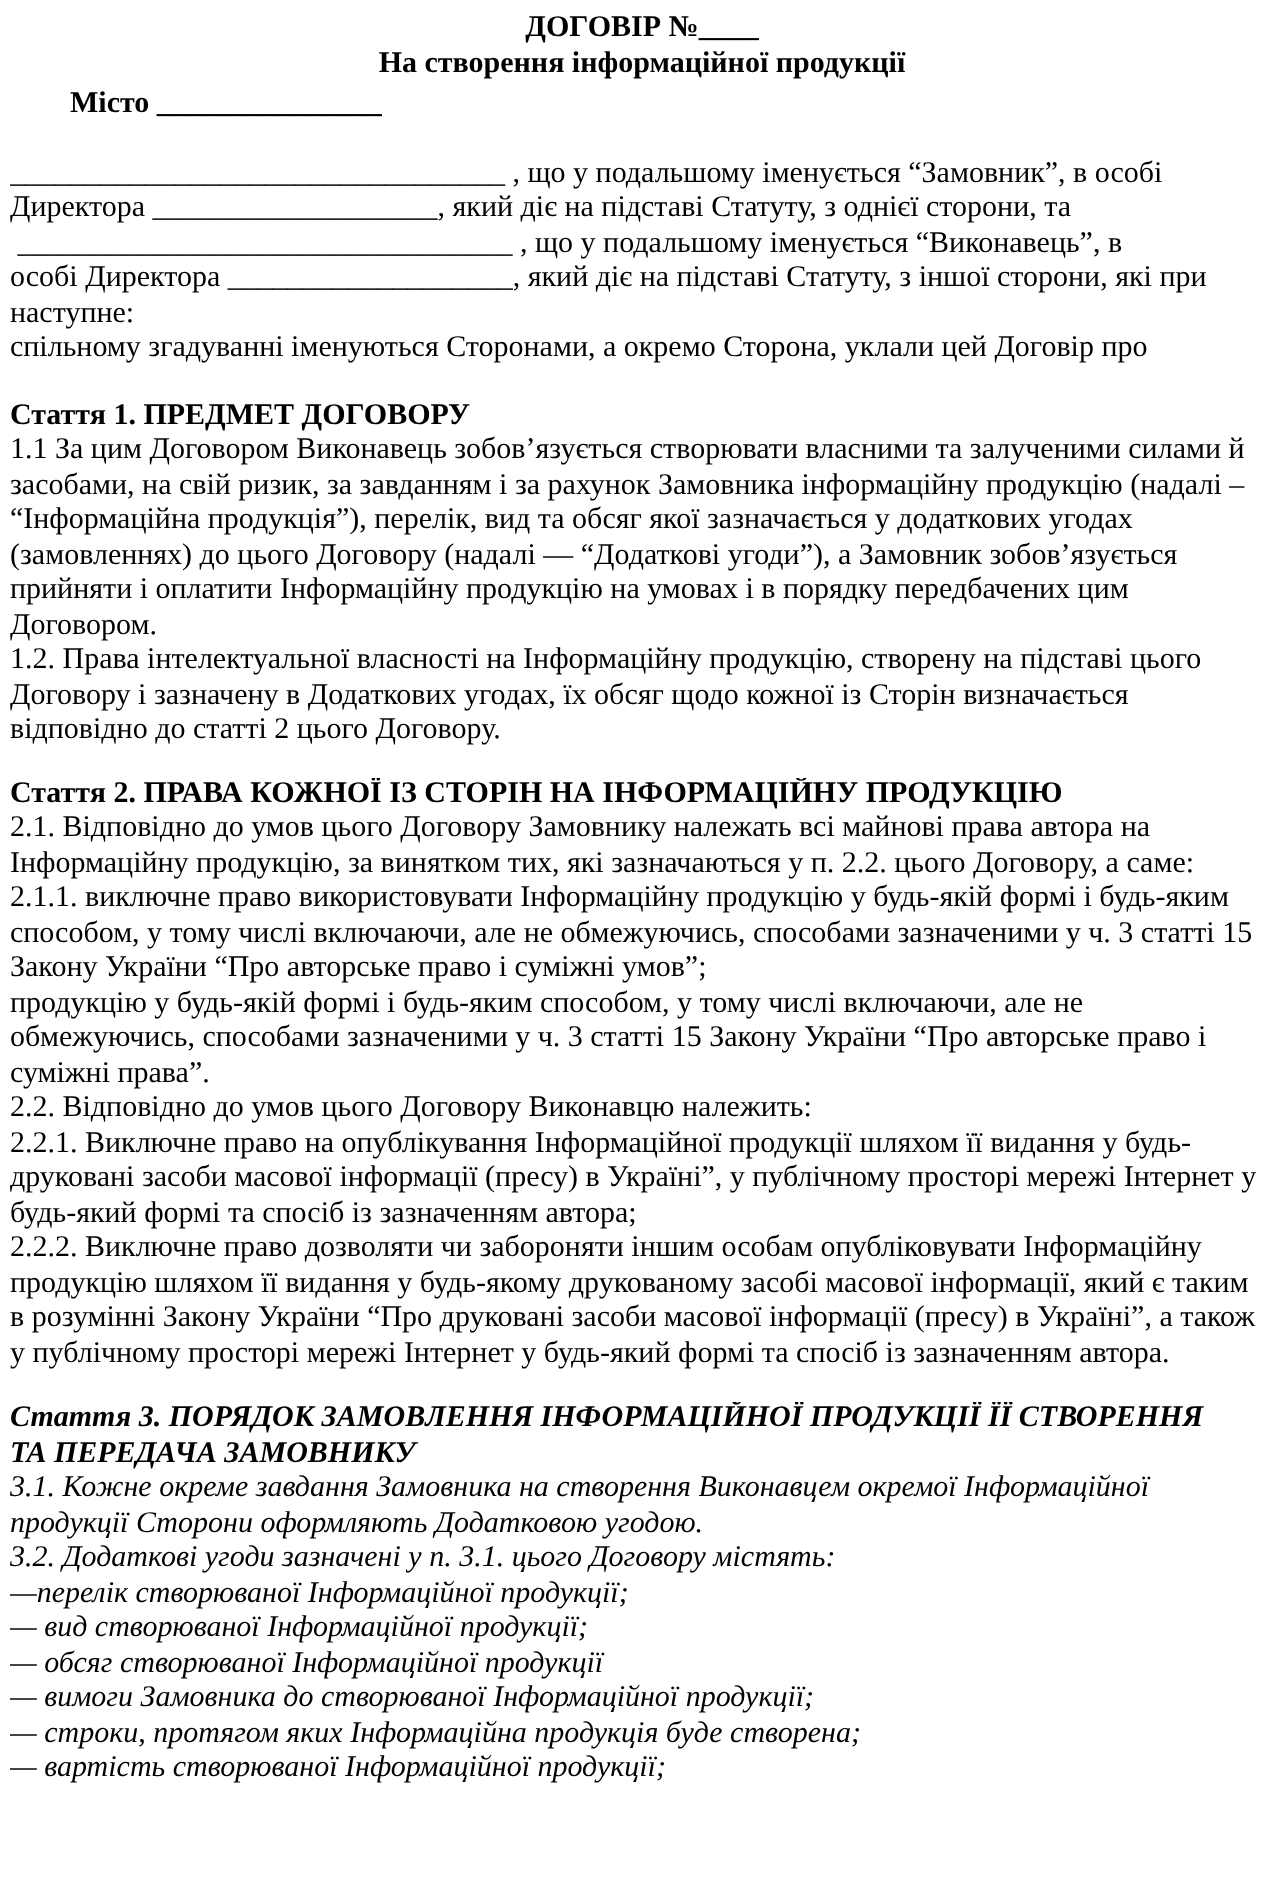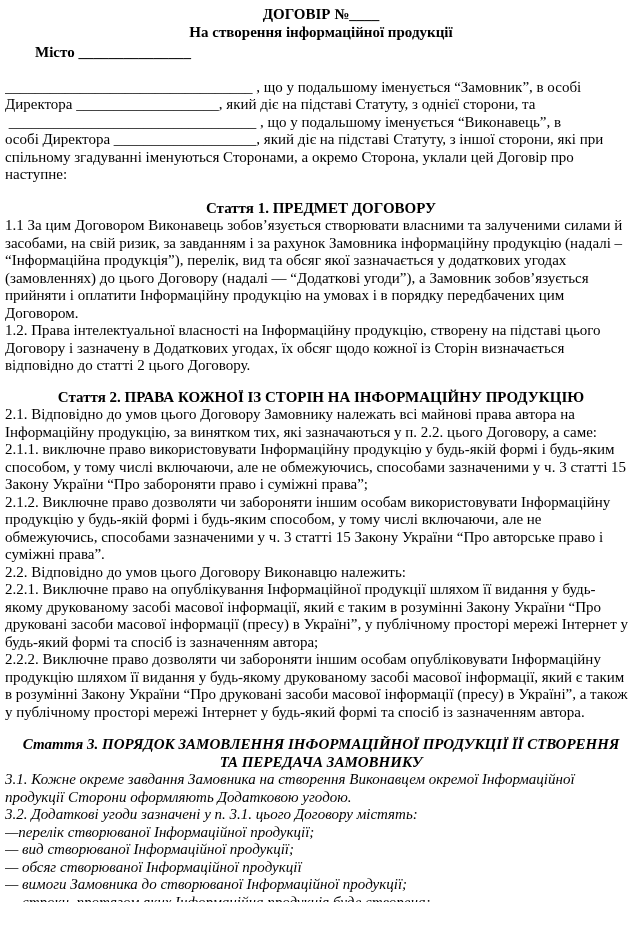--- a/index.html
+++ b/index.html
@@ -43,42 +43,41 @@
     align-items: flex-end;
   }
   .preamble {
     margin-top: 17px;
   }
   .section-1 { margin-top: 16px; }
   .section-2 { margin-top: 14px; }
   .section-3 { margin-top: 15px; font-style: italic; }
   .heading-line {
     font-weight: bold;
-    text-align: center;
   }
 </style>
 </head>
 <body>
 
 <div class="page">
 
   <div class="line title-line">ДОГОВІР №____</div>
   <div class="line title-line">На створення інформаційної продукції</div>
 
   <div class="city-date-row">
     <span>Місто _______________</span>
   </div>
 
   <div class="preamble">
       <div class="line">_________________________________ , що у подальшому іменується “Замовник”, в особі</div>
       <div class="line">Директора ___________________, який діє на підставі Статуту, з однієї сторони, та</div>
       <div class="line"> _________________________________ , що у подальшому іменується “Виконавець”, в</div>
       <div class="line">особі Директора ___________________, який діє на підставі Статуту, з іншої сторони, які при</div>
+      <div class="line">наступне:</div>
       <div class="line">спільному згадуванні іменуються Сторонами, а окремо Сторона, уклали цей Договір про</div>
-      <div class="line">наступне:</div>
     </div>
 
   <div class="section-1">
     <div>
         <div class="line heading-line">Стаття 1. ПРЕДМЕТ ДОГОВОРУ</div>
       </div>
     <div>
         <div class="line">1.1 За цим Договором Виконавець зобов’язується створювати власними та залученими силами й</div>
         <div class="line">засобами, на свій ризик, за завданням і за рахунок Замовника інформаційну продукцію (надалі –</div>
         <div class="line">“Інформаційна продукція”), перелік, вид та обсяг якої зазначається у додаткових угодах</div>
@@ -93,28 +92,26 @@
 
   <div class="section-2">
     <div>
         <div class="line heading-line">Стаття 2. ПРАВА КОЖНОЇ ІЗ СТОРІН НА ІНФОРМАЦІЙНУ ПРОДУКЦІЮ</div>
       </div>
     <div>
         <div class="line">2.1. Відповідно до умов цього Договору Замовнику належать всі майнові права автора на</div>
         <div class="line">Інформаційну продукцію, за винятком тих, які зазначаються у п. 2.2. цього Договору, а саме:</div>
         <div class="line">2.1.1. виключне право використовувати Інформаційну продукцію у будь-якій формі і будь-яким</div>
         <div class="line">способом, у тому числі включаючи, але не обмежуючись, способами зазначеними у ч. 3 статті 15</div>
-        <div class="line">Закону України “Про забороняти право і суміжні права”;</div>
-        <div class="line">2.1.2. Виключне право дозволяти чи забороняти іншим особам використовувати Інформаційну</div>
+        <div class="line">Закону України “Про авторське право і суміжні умов”;</div>
         <div class="line">продукцію у будь-якій формі і будь-яким способом, у тому числі включаючи, але не</div>
         <div class="line">обмежуючись, способами зазначеними у ч. 3 статті 15 Закону України “Про авторське право і</div>
         <div class="line">суміжні права”.</div>
         <div class="line">2.2. Відповідно до умов цього Договору Виконавцю належить:</div>
         <div class="line">2.2.1. Виключне право на опублікування Інформаційної продукції шляхом її видання у будь-</div>
-        <div class="line">якому друкованому засобі масової інформації, який є таким в розумінні Закону України “Про</div>
         <div class="line">друковані засоби масової інформації (пресу) в Україні”, у публічному просторі мережі Інтернет у</div>
         <div class="line">будь-який формі та спосіб із зазначенням автора;</div>
         <div class="line">2.2.2. Виключне право дозволяти чи забороняти іншим особам опубліковувати Інформаційну</div>
         <div class="line">продукцію шляхом її видання у будь-якому друкованому засобі масової інформації, який є таким</div>
         <div class="line">в розумінні Закону України “Про друковані засоби масової інформації (пресу) в Україні”, а також</div>
         <div class="line">у публічному просторі мережі Інтернет у будь-який формі та спосіб із зазначенням автора.</div>
       </div>
   </div>
 
   <div class="section-3">

